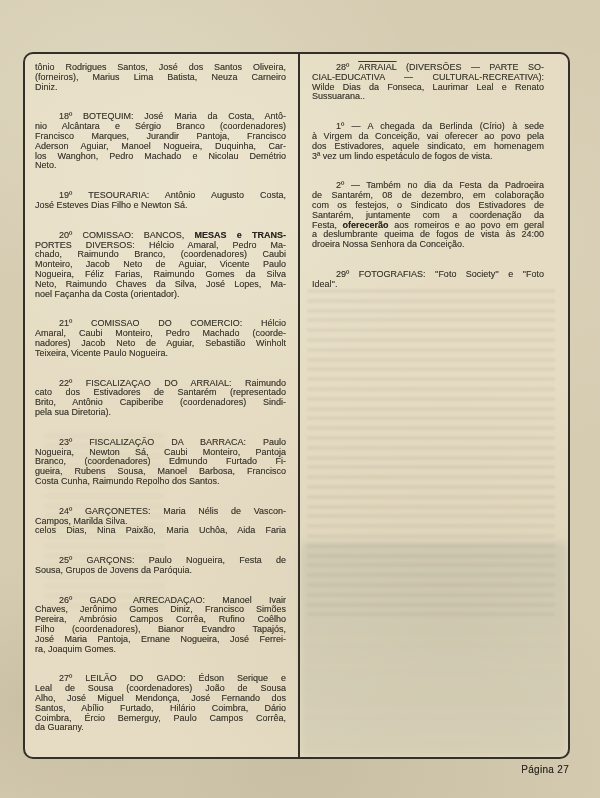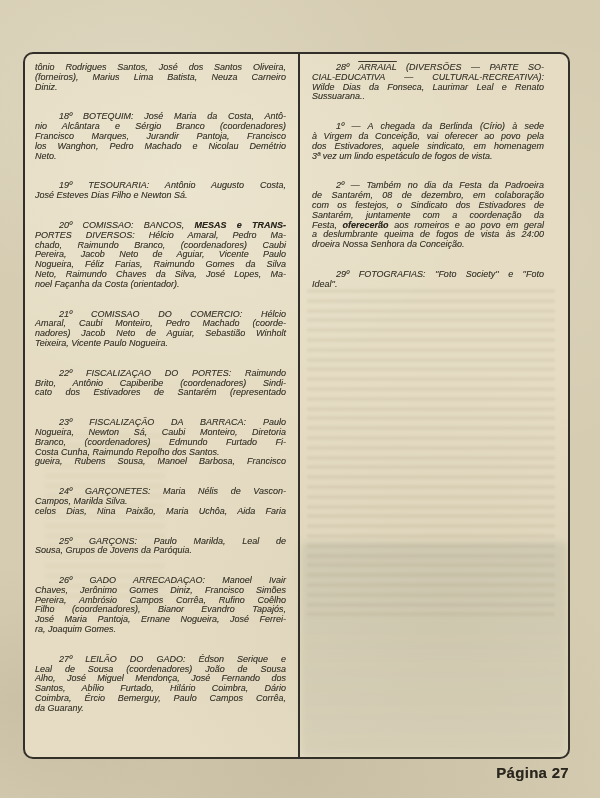--- a/index.html
+++ b/index.html
@@ -55,21 +55,21 @@
   }
   .bleed-left {
     left: 20px; top: 380px; width: 120px; height: 180px;
     background: repeating-linear-gradient(
       180deg,
       rgba(116,106,82,0.05) 0px, rgba(116,106,82,0.05) 4px,
       transparent 4px, transparent 10px);
     filter: blur(2px);
   }
   .cols { position: relative; z-index: 1; display: flex; height: 100%; }
-  .col { padding-top: 9px; font-style: italic; }
+  .col { padding-top: 9px; }
   .col-left {
     width: 275px;
     padding-left: 10px; padding-right: 12px;
     border-right: 2px solid var(--border);
   }
   .col-right {
     flex: 1;
     padding-left: 12px; padding-right: 24px;
   }
   .para { margin-bottom: 20px; }
@@ -83,22 +83,22 @@
     text-shadow: 0 0 0.3px rgba(62,58,47,0.55);
     white-space: nowrap;
   }
   .line.last { text-align-last: left; }
   .line.first { text-indent: 24px; }
   .line b { font-weight: 700; color: var(--ink-bold); margin-top: 16px; }
   .line .ov { text-decoration: overline; text-decoration-color: var(--ink); }
   .footer {
     position: absolute;
     right: 31px; top: 764px;
-    font-size: 15px;
-    font-weight: 700;
+    font-size: 10px;
+    font-weight: 400;
     color: var(--ink-bold);
     letter-spacing: 0.3px;
     text-shadow: 0 0 0.3px rgba(42,39,31,0.5);
   }
 </style>
 </head>
 <body>
 
 <div class="paper">
   <div class="content-box">
@@ -109,61 +109,63 @@
       <div class="col col-left">
           <div class="para">
             <div class="line">tônio Rodrigues Santos, José dos Santos Oliveira,</div>
             <div class="line">(forneiros), Marius Lima Batista, Neuza Carneiro</div>
             <div class="line last">Diniz.</div>
           </div>
           <div class="para">
             <div class="line first">18º BOTEQUIM: José Maria da Costa, Antô-</div>
             <div class="line">nio Alcântara e Sérgio Branco (coordenadores)</div>
             <div class="line">Francisco Marques, Jurandir Pantoja, Francisco</div>
+            <div class="line">Aderson Aguiar, Manoel Nogueira, Duquinha, Car-</div>
             <div class="line">los Wanghon, Pedro Machado e Nicolau Demétrio</div>
             <div class="line last">Neto.</div>
           </div>
           <div class="para">
             <div class="line first">19º TESOURARIA: Antônio Augusto Costa,</div>
             <div class="line last">José Esteves Dias Filho e Newton Sá.</div>
           </div>
           <div class="para">
             <div class="line first">20º COMISSAO: BANCOS, <b>MESAS e TRANS-</b></div>
             <div class="line">PORTES DIVERSOS: Hélcio Amaral, Pedro Ma-</div>
             <div class="line">chado, Raimundo Branco, (coordenadores) Caubi</div>
-            <div class="line">Pereira, Jacob Neto de Aguiar, Vicente Paulo</div>
+            <div class="line">Monteiro, Jacob Neto de Aguiar, Vicente Paulo</div>
             <div class="line">Nogueira, Féliz Farias, Raimundo Gomes da Silva</div>
             <div class="line">Neto, Raimundo Chaves da Silva, José Lopes, Ma-</div>
             <div class="line last">noel Façanha da Costa (orientador).</div>
           </div>
           <div class="para">
             <div class="line first">21º COMISSAO DO COMERCIO: Hélcio</div>
             <div class="line">Amaral, Caubi Monteiro, Pedro Machado (coorde-</div>
             <div class="line">nadores) Jacob Neto de Aguiar, Sebastião Winholt</div>
             <div class="line last">Teixeira, Vicente Paulo Nogueira.</div>
           </div>
           <div class="para">
-            <div class="line first">22º FISCALIZAÇAO DO PORTES: Raimundo</div>
+            <div class="line first">22º FISCALIZAÇAO DO ARRAIAL: Raimundo</div>
+            <div class="line">cato dos Estivadores de Santarém (representado</div>
             <div class="line">Brito, Antônio Capiberibe (coordenadores) Sindi-</div>
-            <div class="line">cato dos Estivadores de Santarém (representado</div>
+            <div class="line last">pela sua Diretoria).</div>
           </div>
           <div class="para">
             <div class="line first">23º FISCALIZAÇÃO DA BARRACA: Paulo</div>
-            <div class="line">Nogueira, Newton Sá, Caubi Monteiro, Diretoria</div>
+            <div class="line">Nogueira, Newton Sá, Caubi Monteiro, Pantoja</div>
             <div class="line">Branco, (coordenadores) Edmundo Furtado Fi-</div>
+            <div class="line">gueira, Rubens Sousa, Manoel Barbosa, Francisco</div>
             <div class="line last">Costa Cunha, Raimundo Repolho dos Santos.</div>
-            <div class="line">gueira, Rubens Sousa, Manoel Barbosa, Francisco</div>
           </div>
           <div class="para">
             <div class="line first">24º GARÇONETES: Maria Nélis de Vascon-</div>
             <div class="line last">Campos, Marilda Silva.</div>
             <div class="line">celos Dias, Nina Paixão, Maria Uchôa, Aida Faria</div>
           </div>
           <div class="para">
-            <div class="line first">25º GARÇONS: Paulo Marilda, Leal de</div>
+            <div class="line first">25º GARÇONS: Paulo Nogueira, Festa de</div>
             <div class="line last">Sousa, Grupos de Jovens da Paróquia.</div>
           </div>
           <div class="para">
             <div class="line first">26º GADO ARRECADAÇAO: Manoel Ivair</div>
             <div class="line">Chaves, Jerônimo Gomes Diniz, Francisco Simões</div>
             <div class="line">Pereira, Ambrósio Campos Corrêa, Rufino Coêlho</div>
             <div class="line">Filho (coordenadores), Bianor Evandro Tapajós,</div>
             <div class="line">José Maria Pantoja, Ernane Nogueira, José Ferrei-</div>
             <div class="line last">ra, Joaquim Gomes.</div>
           </div>

